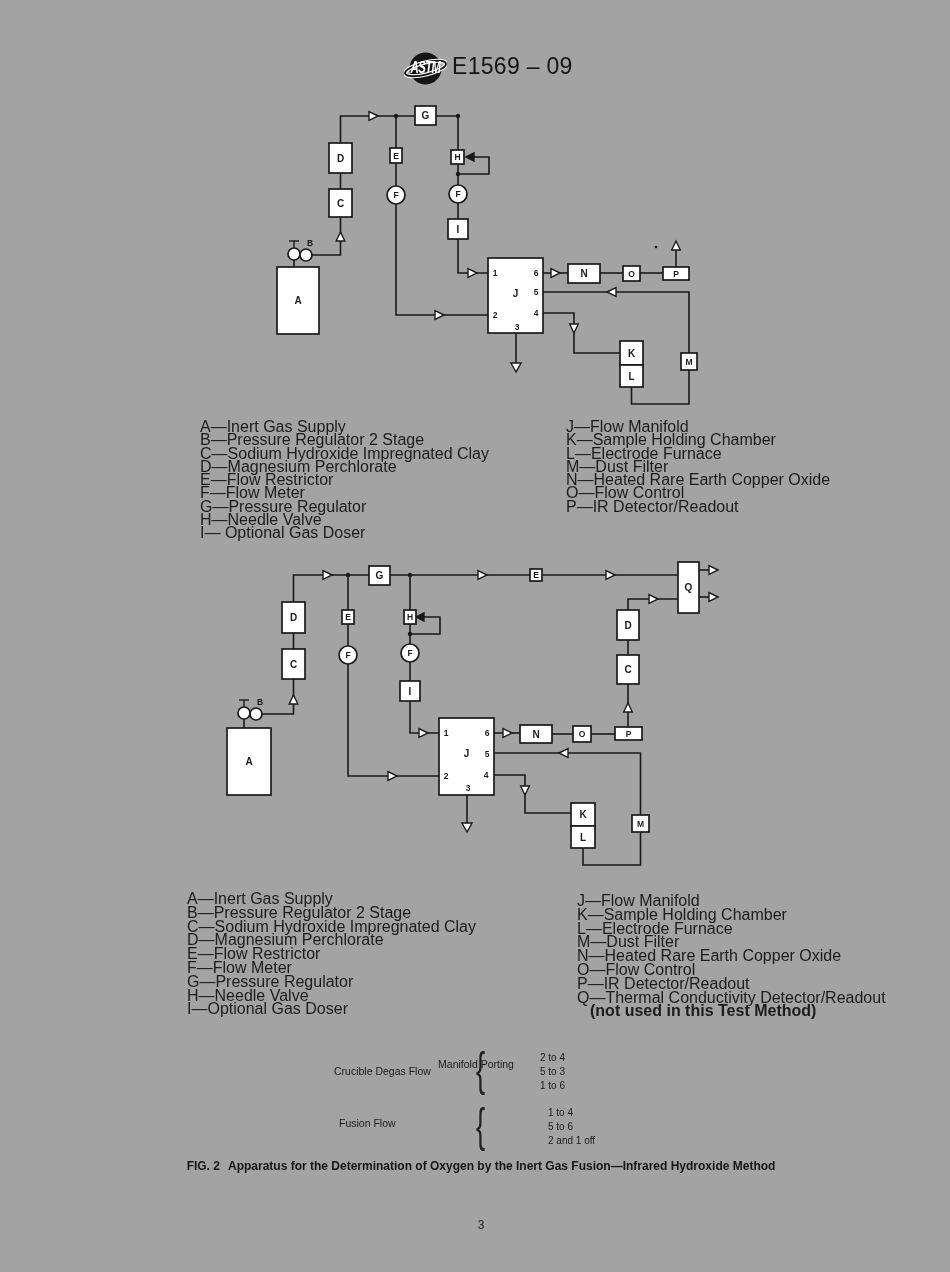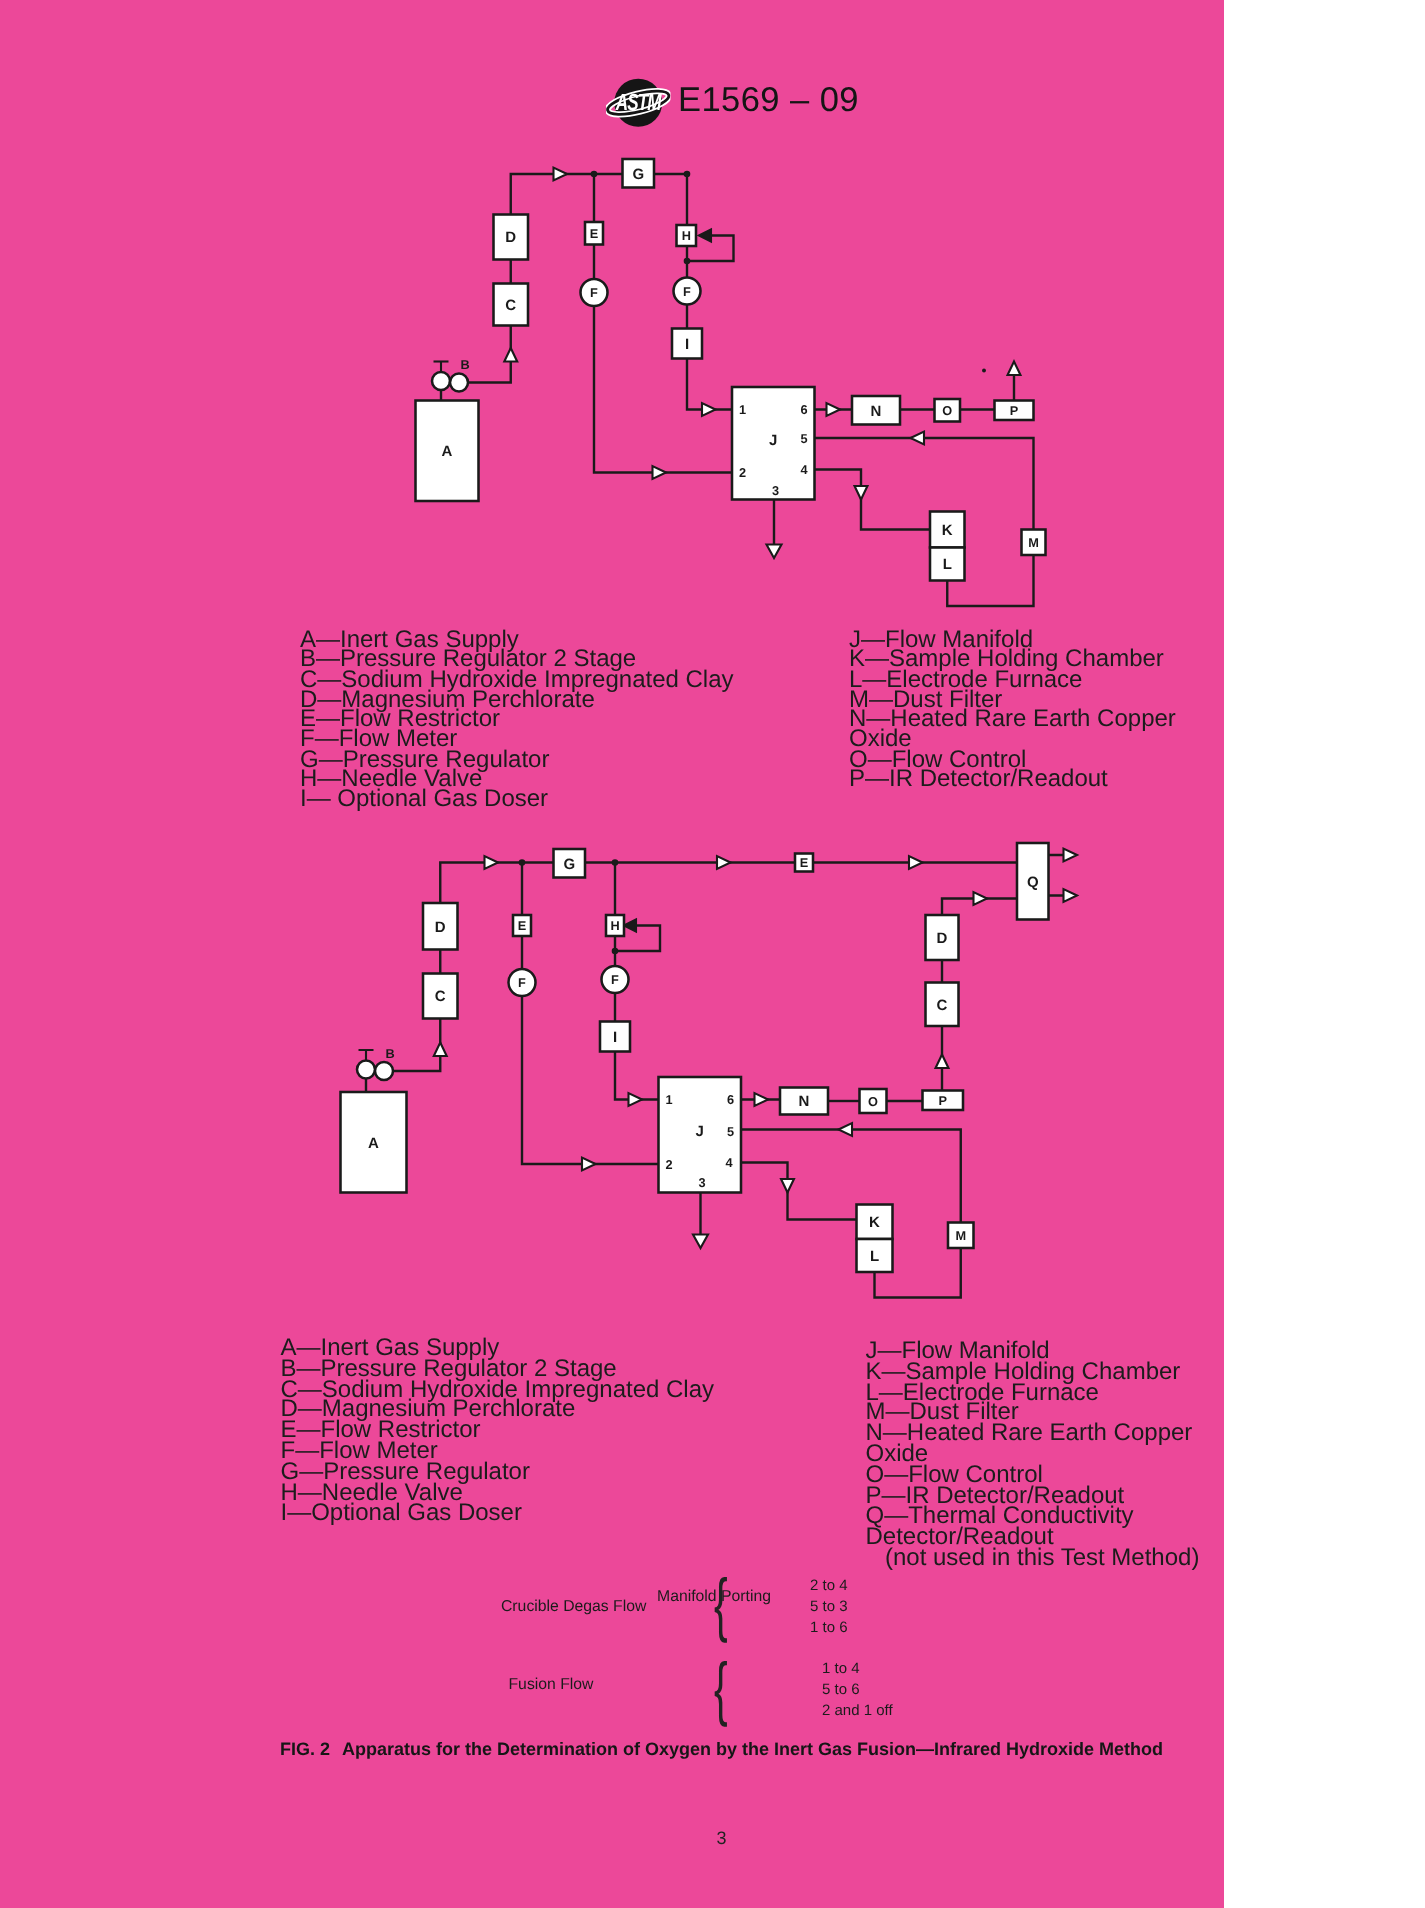--- a/index.html
+++ b/index.html
@@ -1,16 +1,16 @@
 <!DOCTYPE html>
 <html><head>
 <meta charset="utf-8">
 <style>
   html,body{margin:0;padding:0;background:#fff;}
-  .page{position:relative;width:816px;height:1272px;background:#ec4899;overflow:hidden;
+  .page{position:relative;width:950px;height:1272px;background:#a3a3a3;overflow:hidden;
         font-family:"Liberation Sans",sans-serif;color:#1b1b1b;}
   
   .logo{position:absolute;left:404px;top:48px;width:43px;height:41px;}
   .logo .ring-halo{fill:none;stroke:#fff;stroke-width:4.2;}
   .logo .ring{fill:none;stroke:#151515;stroke-width:1.9;}
   .logo .globe{fill:#151515;}
   .logo .logo-text{font:italic 700 12px "Liberation Sans",sans-serif;fill:#fff;letter-spacing:-0.6px;}
   .docnum{position:absolute;left:452px;top:53px;font-size:23px;font-weight:400;color:#151515;letter-spacing:0.3px;}
   
   .diag{position:absolute;}
@@ -19,21 +19,21 @@
   .box{fill:#fff;stroke:#1a1a1a;stroke-width:1.7px;}
   .arrow{fill:#fff;stroke:#1a1a1a;stroke-width:1.4px;stroke-linejoin:miter;}
   .arrow.filled{fill:#1a1a1a;}
   .dot{fill:#1a1a1a;}
   .nlabel{font:700 10px "Liberation Sans",sans-serif;fill:#1a1a1a;}
   .nlabel.small{font-size:8.5px;}
   .plabel{font:700 8.5px "Liberation Sans",sans-serif;fill:#1a1a1a;}
   
   .legend-col{position:absolute;font-size:16px;line-height:13.3px;color:#1c1c1c;}
   .legend-col.lh-b{line-height:13.8px;}
-  .legend-col .indent{padding-left:13px;}
+  .legend-col .indent{padding-left:13px;font-weight:bold;}
   
   .mp-title{position:absolute;left:376px;top:1037px;width:200px;text-align:center;font-size:10.5px;margin-top:21px;}
   .mp-label{position:absolute;font-size:10.5px;}
   .mp-items{position:absolute;font-size:10px;line-height:14px;}
   .brace{position:absolute;font-size:47px;line-height:44px;font-weight:300;color:#222;
          transform:scaleX(0.58);transform-origin:0 0;}
   
   .caption{position:absolute;left:6px;top:1159px;width:950px;text-align:center;
            font-size:12px;font-weight:700;color:#161616;}
   .cap-gap{display:inline-block;width:8px;}

